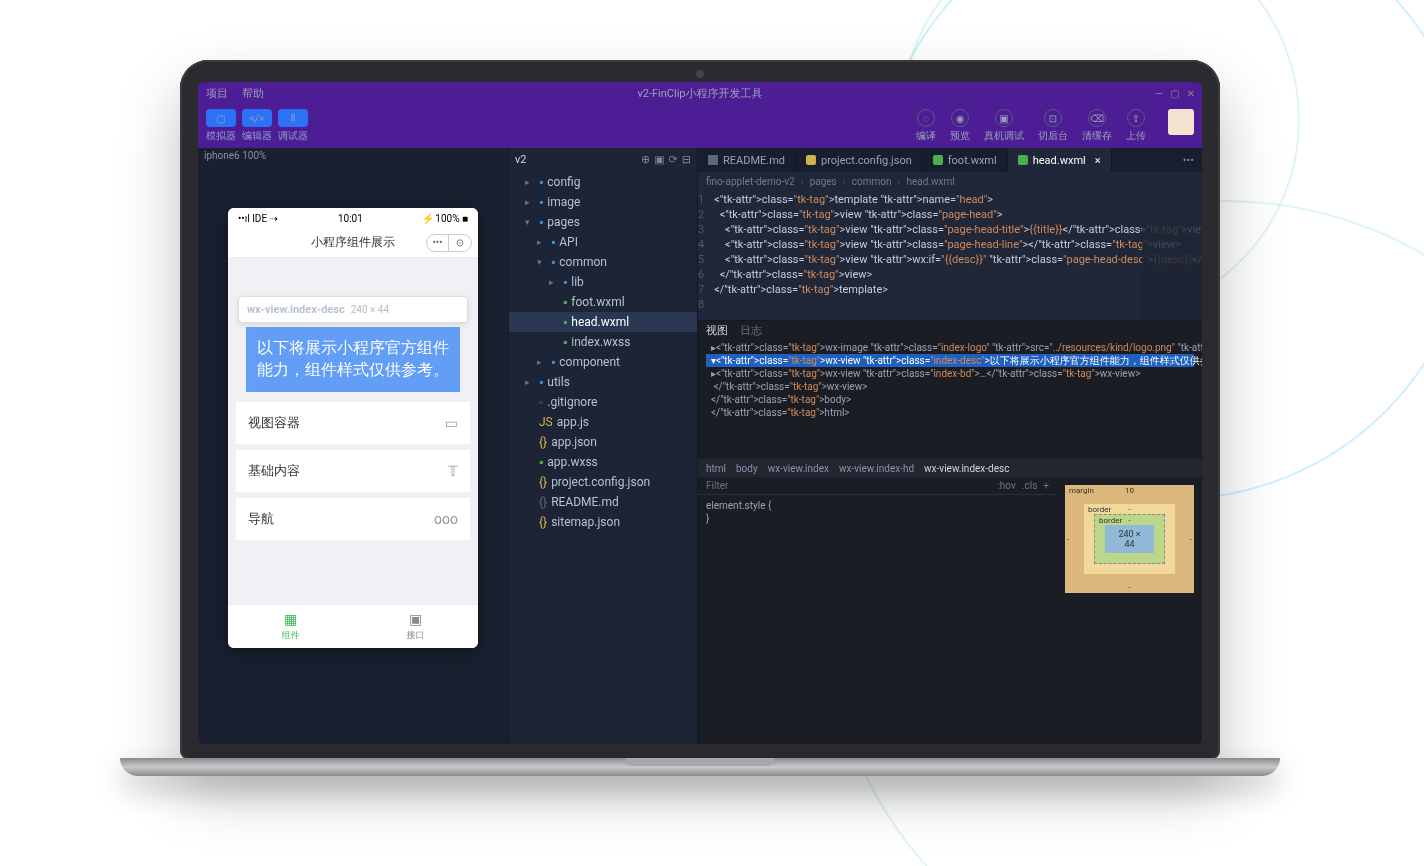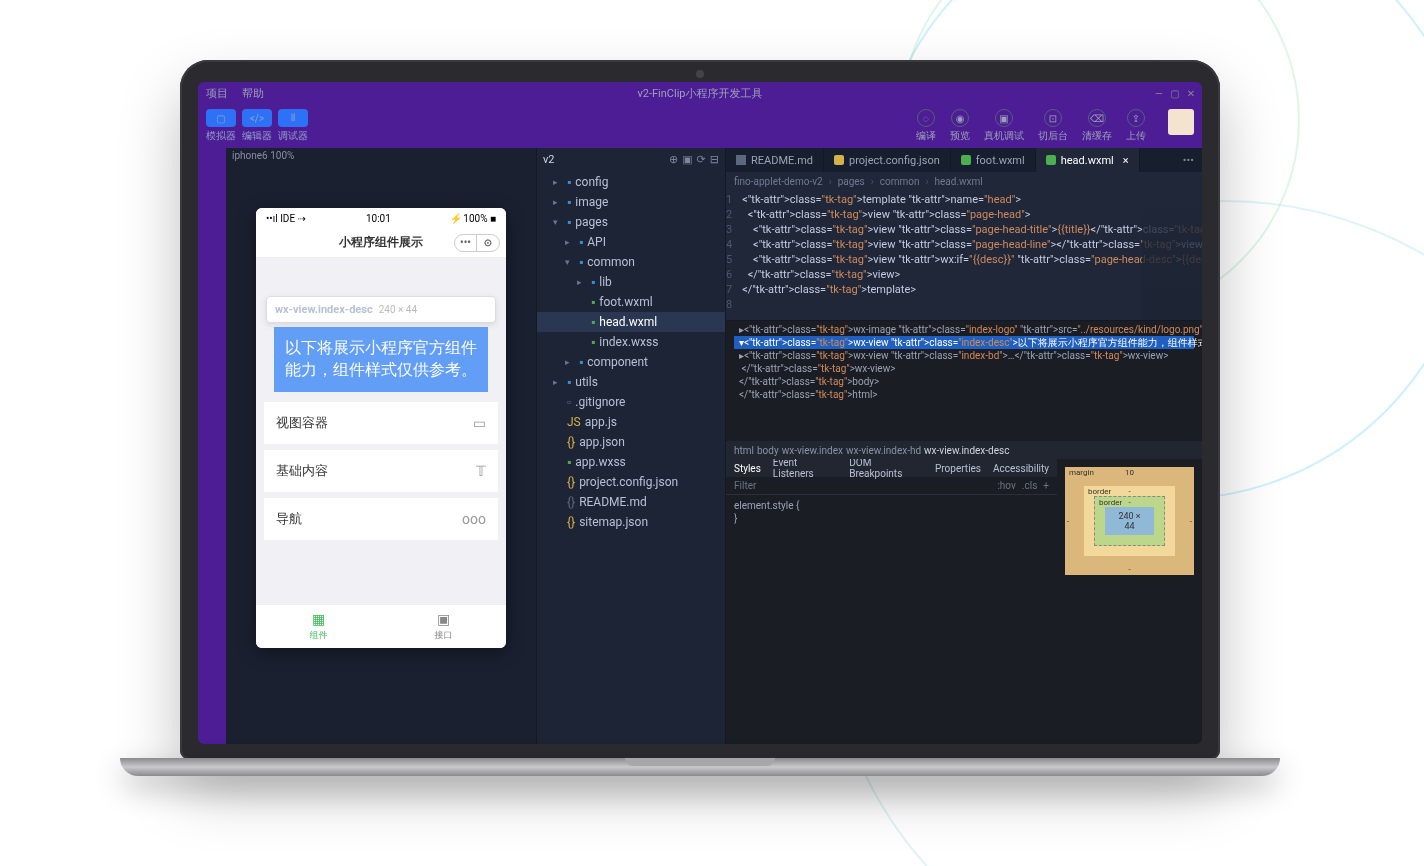--- a/index.html
+++ b/index.html
@@ -28,29 +28,29 @@
 
 .toolbar { height: 44px; display: flex; align-items: center; padding: 0 8px; gap: 10px; }
 .tool-tabs { display: flex; gap: 6px; }
 .tool-tab { display: flex; flex-direction: column; align-items: center; gap: 2px; font-size: 10px; color:#8fa0c9; }
 .tool-tab .pill { width: 30px; height: 18px; background: #2d72f6; border-radius: 4px; display:flex; align-items:center; justify-content:center; }
 .tool-actions { margin-left: auto; display: flex; gap: 14px; }
 .tool-action { display: flex; flex-direction: column; align-items: center; font-size: 10px; color:#9aa2b6; gap:2px; }
 .tool-action .ico { width: 18px; height: 18px; border:1px solid #555f77; border-radius:50%; display:flex; align-items:center; justify-content:center; font-size:10px; }
 .avatar { width: 26px; height: 26px; background: #f4e3cf; border-radius: 3px; margin-left: 8px; }
 
-.content { flex: 1; display: flex; overflow: hidden; margin-left: 28px; }
+.content { flex: 1; display: flex; overflow: hidden; }
 
 
 .sim { width: 310px; background: #1a2030; display: flex; flex-direction: column; }
 .sim-header { height: 20px; padding: 2px 6px; font-size: 10px; color: #888fa3; }
 .sim-body { flex:1; display:flex; align-items:flex-start; justify-content:center; padding-top:40px; }
 .phone { width: 250px; height: 440px; background: #f1f1f5; border-radius: 6px; overflow:hidden; display:flex; flex-direction:column; box-shadow: 0 4px 18px rgba(0,0,0,.4); }
 .status-bar { height: 20px; display:flex; align-items:center; justify-content:space-between; padding:0 10px; font-size:10px; background:#fff; color:#000; }
-.phone-header { height: 30px; display:flex; align-items:center; justify-content:center; position:relative; background:#fff; border-bottom:1px solid #eee; font-size:12px; color:#333;font-weight:bold; }
+.phone-header { height: 30px; display:flex; align-items:center; justify-content:center; position:relative; background:#fff; border-bottom:1px solid #eee; font-size:12px; color:#333; }
 .phone-header .capsule { position:absolute; right:6px; display:flex; border:1px solid #ccc; border-radius:12px; height:18px; }
 .phone-header .capsule span { width:22px; display:flex; align-items:center; justify-content:center; font-size:10px; color:#666; }
 .phone-header .capsule span:first-child{border-right:1px solid #ccc;}
 .phone-content { flex:1; padding:8px; background:#f1f1f5; overflow:hidden; }
 .tooltip { position:relative; margin:30px auto 4px; width:230px; background:#fff; border:1px solid #ddd; border-radius:4px; padding:6px 8px; font-size:11px; box-shadow:0 2px 6px rgba(0,0,0,.1); }
 .tooltip .dim { color:#bbb; font-size:10px; margin-left:6px; }
 .selected-block { background:#4a90f7; color:#fff; opacity:.85; font-size:16px; padding:10px; margin:4px 10px 10px; text-align:center; line-height:1.4; }
 .list-item { background:#fff; margin:6px 0; height:42px; display:flex; align-items:center; justify-content:space-between; padding:0 12px; font-size:13px; color:#333; }
 .list-item .ric { color:#999; font-size:14px; }
 .phone-tabbar { height: 44px; display:flex; background:#fff; border-top:1px solid #eee; }
@@ -92,21 +92,21 @@
 .code-lines{ padding:2px 4px; white-space:pre; color:#c5cbe0; } .tk-str{color:#d08a5c;} .tk-var{color:#d08a5c;}
 .minimap{ position:absolute; right:0; top:0; width:60px; height:100%; background:linear-gradient(#1f2738,#1c2332); opacity:.8; }
 
 
 .devtools { flex:1; display:flex; flex-direction:column; background:#1a1d24; border-top:1px solid #131824; overflow:hidden; font-size:11px; }
 .devtools-tabs { height:18px; display:flex; gap:12px; padding:0 8px; align-items:center; color:#6b7385; }
 .devtools-tabs .act{color:#cfd4e0;}
 .dom-panel { height:120px; overflow:hidden; padding:2px 8px; font-family:Consolas,Menlo,monospace; font-size:10px; line-height:13px; color:#9aa2b6; }
 .dom-line{white-space:pre;}
 .dom-line.sel{background:#1f5fbf; color:#fff;}
-.crumb2 { height:18px; background:#222631; padding:0 8px; display:flex; align-items:center; gap:3px; font-size:10px; color:#8a92a6; }
+.crumb2 { height:18px; background:#222631; padding:0 8px; display:flex; align-items:center; gap:10px; font-size:10px; color:#8a92a6; }
 .crumb2 .act{color:#d0d5e0;}
 .inspect { display:flex; flex:1; overflow:hidden; }
 .styles-pane { flex:1; display:flex; flex-direction:column; }
 .styles-tabs { height:18px; display:flex; gap:12px; padding:0 8px; align-items:center; background:#222631; font-size:10px; }
 .styles-tabs .act{color:#fff;}
 .filter-row { height:18px; display:flex; align-items:center; padding:0 8px; border-bottom:1px solid #2a2f3b; font-size:10px; color:#6b7385; }
 .filter-row .sp{margin-left:auto; display:flex; gap:6px;}
 .css-body { flex:1; padding:4px 8px; font-family:Consolas,Menlo,monospace; font-size:10px; line-height:13px; color:#9aa2b6; overflow:hidden; position:relative; }
 .css-link{ position:absolute; right:8px; color:#6b7385; font-size:9px; text-decoration:underline; }
 .box-model { width:145px; padding:8px; background:#1a1d24; }
@@ -385,44 +385,41 @@
                 <div>5</div>
                 <div>6</div>
                 <div>7</div>
                 <div>8</div>
               </div>
          <div class="code-lines" id="code-lines"><div>&lt;<span <span="" class="&lt;span">"tk-attr"</span>&gt;class=<span class="tk-str">"tk-tag"</span>&gt;template <span class="&lt;span">"tk-attr"</span>&gt;name=<span class="tk-str">"head"</span>&gt;</div><div>  &lt;<span <span="" class="&lt;span">"tk-attr"</span>&gt;class=<span class="tk-str">"tk-tag"</span>&gt;view <span class="&lt;span">"tk-attr"</span>&gt;class=<span class="tk-str">"page-head"</span>&gt;</div><div>    &lt;<span <span="" class="&lt;span">"tk-attr"</span>&gt;class=<span class="tk-str">"tk-tag"</span>&gt;view <span class="&lt;span">"tk-attr"</span>&gt;class=<span class="tk-str">"page-head-title"</span>&gt;<span class="tk-var">{{title}}</span>&lt;/<span <span="" class="&lt;span">"tk-attr"</span>&gt;class=<span class="tk-str">"tk-tag"</span>&gt;view&gt;</div><div>    &lt;<span <span="" class="&lt;span">"tk-attr"</span>&gt;class=<span class="tk-str">"tk-tag"</span>&gt;view <span class="&lt;span">"tk-attr"</span>&gt;class=<span class="tk-str">"page-head-line"</span>&gt;&lt;/<span <span="" class="&lt;span">"tk-attr"</span>&gt;class=<span class="tk-str">"tk-tag"</span>&gt;view&gt;</div><div>    &lt;<span <span="" class="&lt;span">"tk-attr"</span>&gt;class=<span class="tk-str">"tk-tag"</span>&gt;view <span class="&lt;span">"tk-attr"</span>&gt;wx:if=<span class="tk-str">"<span class="tk-var">{{desc}}</span>"</span> <span class="&lt;span">"tk-attr"</span>&gt;class=<span class="tk-str">"page-head-desc"</span>&gt;<span class="tk-var">{{desc}}</span>&lt;/&gt;class=&gt;view&gt;</div><div>  &lt;/<span <span="" class="&lt;span">"tk-attr"</span>&gt;class=<span class="tk-str">"tk-tag"</span>&gt;view&gt;</div><div>&lt;/<span <span="" class="&lt;span">"tk-attr"</span>&gt;class=<span class="tk-str">"tk-tag"</span>&gt;template&gt;</div><div>&nbsp;</div></div>
          <div class="minimap"></div>
        </div>
 
        <div class="devtools">
+         <div class="devtools-tabs">
+           <span class="act">视图</span>
+           <span>日志</span>
+         </div>
          <div class="dom-panel" id="dom-panel">
                 <div class="dom-line">  ▸&lt;<span <span="" class="&lt;span">"tk-attr"</span>&gt;class=<span class="tk-str">"tk-tag"</span>&gt;wx-image <span class="&lt;span">"tk-attr"</span>&gt;class=<span class="tk-str">"index-logo"</span> <span class="&lt;span">"tk-attr"</span>&gt;src=<span class="tk-str">"../resources/kind/logo.png"</span> <span class="&lt;span">"tk-attr"</span>&gt;aria-src=&gt;&lt;/&gt;class=&gt;wx-image&gt;</div>
                 <div class="dom-line sel">  ▾&lt;<span <span="" class="&lt;span">"tk-attr"</span>&gt;class=<span class="tk-str">"tk-tag"</span>&gt;wx-view <span class="&lt;span">"tk-attr"</span>&gt;class=<span class="tk-str">"index-desc"</span>&gt;以下将展示小程序官方组件能力，组件样式仅供参考。&lt;/&gt;class=&gt;wx-view&gt; == $0</div>
                 <div class="dom-line">  ▸&lt;<span <span="" class="&lt;span">"tk-attr"</span>&gt;class=<span class="tk-str">"tk-tag"</span>&gt;wx-view <span class="&lt;span">"tk-attr"</span>&gt;class=<span class="tk-str">"index-bd"</span>&gt;…&lt;/<span <span="" class="&lt;span">"tk-attr"</span>&gt;class=<span class="tk-str">"tk-tag"</span>&gt;wx-view&gt;</div>
                 <div class="dom-line">   &lt;/<span <span="" class="&lt;span">"tk-attr"</span>&gt;class=<span class="tk-str">"tk-tag"</span>&gt;wx-view&gt;</div>
                 <div class="dom-line">  &lt;/<span <span="" class="&lt;span">"tk-attr"</span>&gt;class=<span class="tk-str">"tk-tag"</span>&gt;body&gt;</div>
                 <div class="dom-line">  &lt;/<span <span="" class="&lt;span">"tk-attr"</span>&gt;class=<span class="tk-str">"tk-tag"</span>&gt;html&gt;</div>
               </div>
          <div class="crumb2" id="crumb2">
                 <span>html</span>
                 <span>body</span>
                 <span>wx-view.index</span>
                 <span>wx-view.index-hd</span>
                 <span class="act">wx-view.index-desc</span>
               </div>
          <div class="inspect">
            <div class="styles-pane">
-             <div class="styles-tabs" id="styles-tabs">
-                    <span class="act">Styles</span>
-                    <span>Event Listeners</span>
-                    <span>DOM Breakpoints</span>
-                    <span>Properties</span>
-                    <span>Accessibility</span>
-                  </div>
              <div class="filter-row">
                <span>Filter</span>
                <span class="sp" id="filter-opts">
                       <span>:hov</span>
                       <span>.cls</span>
                       <span>+</span>
                     </span>
              </div>
              <div class="css-body" id="css-body">
                     <div>element.style {</div>

